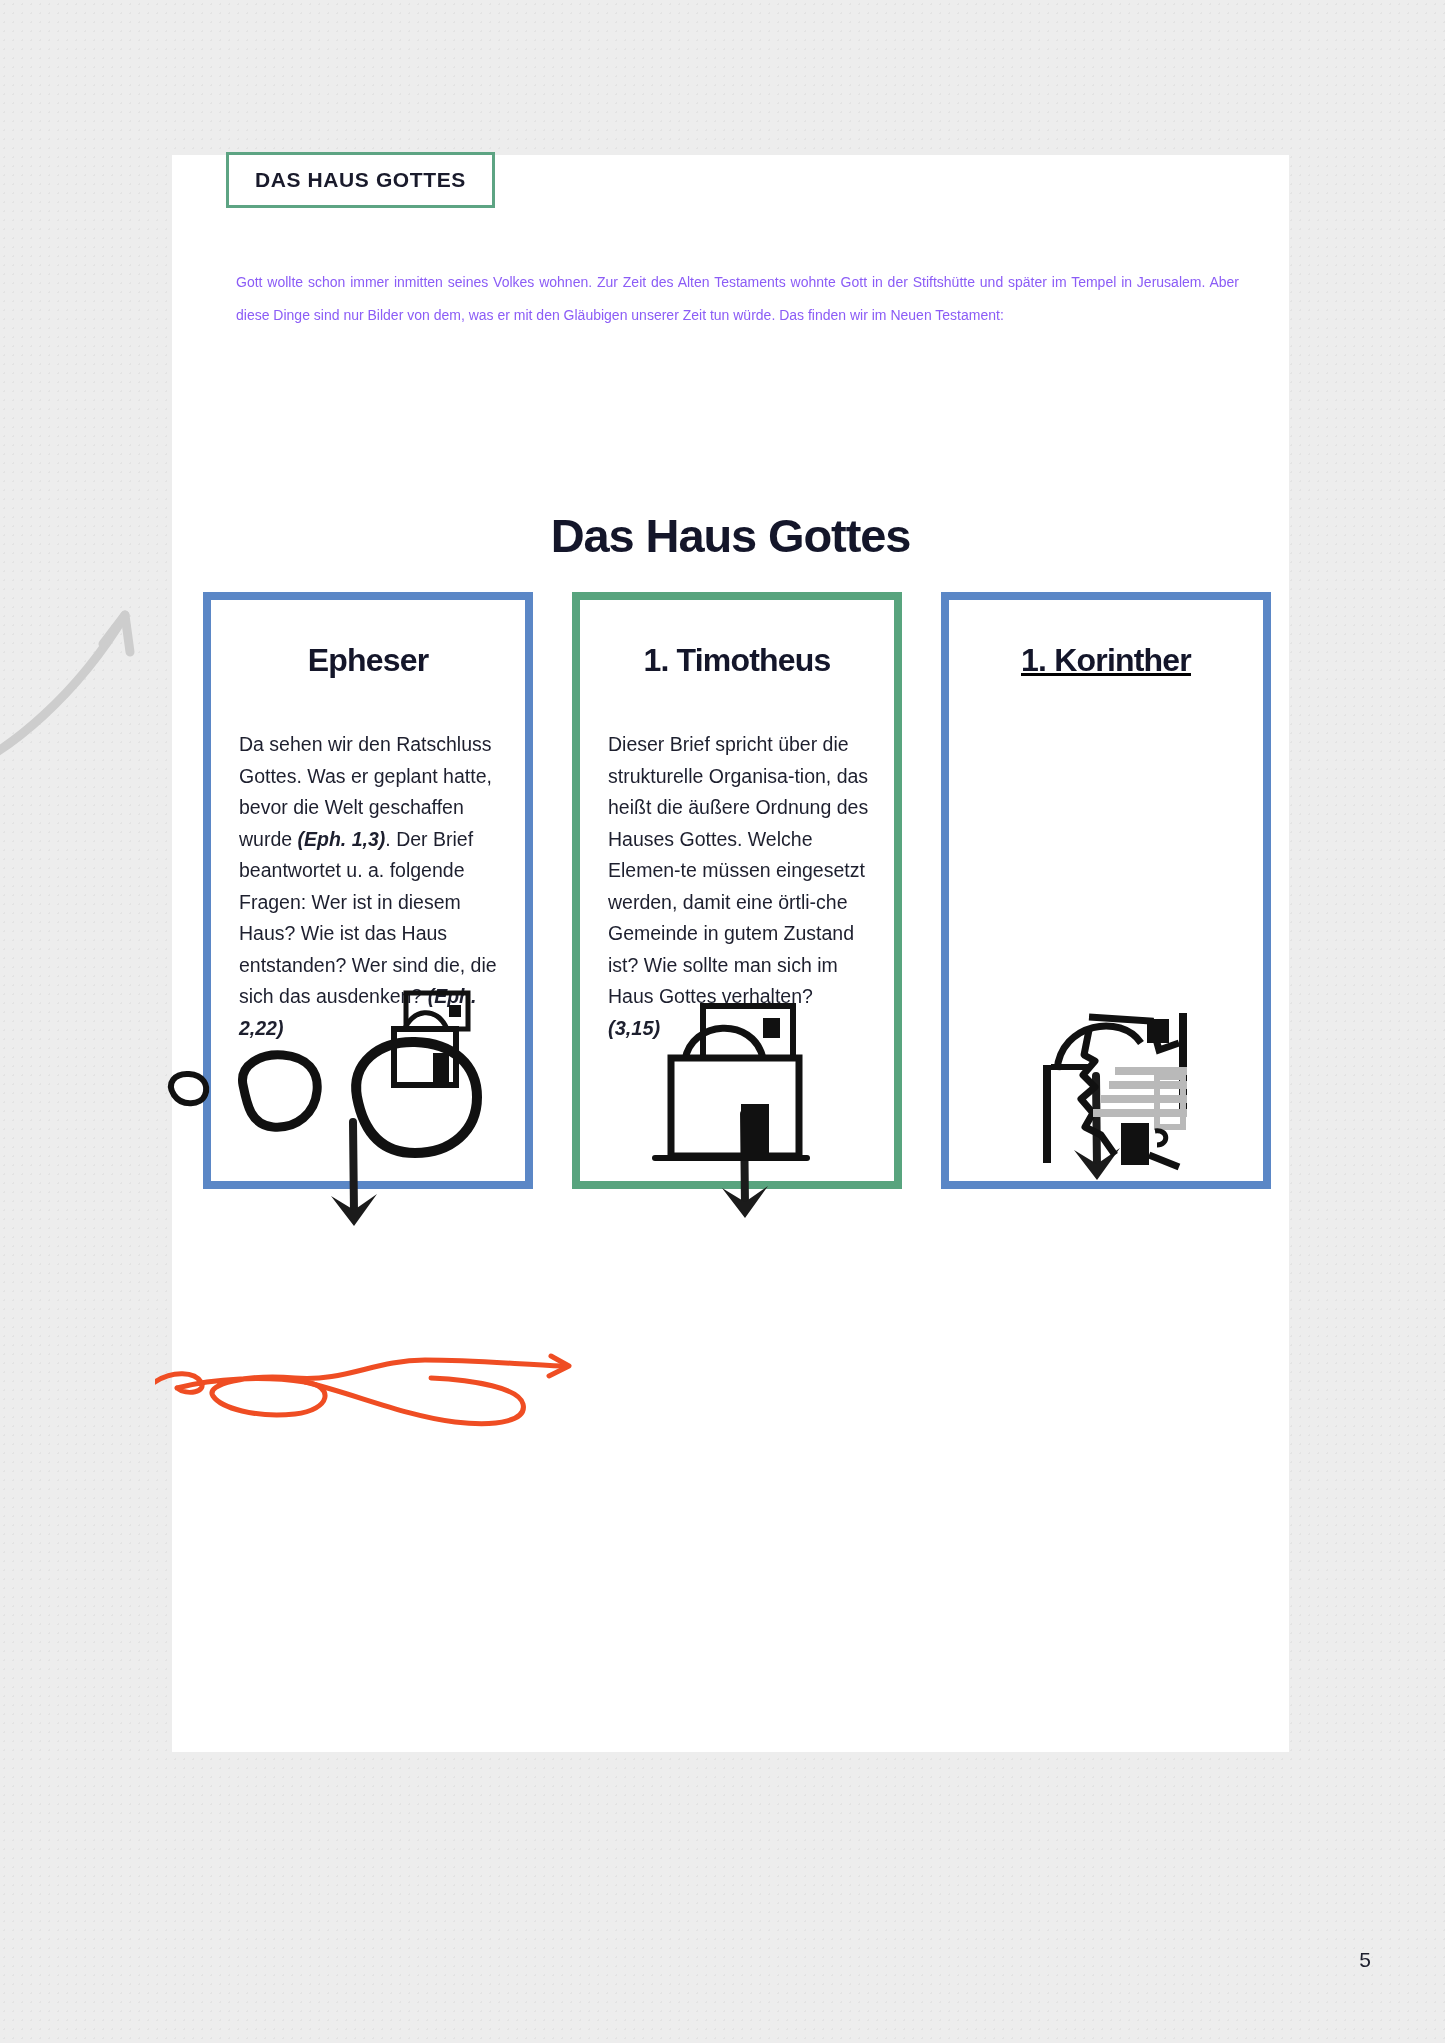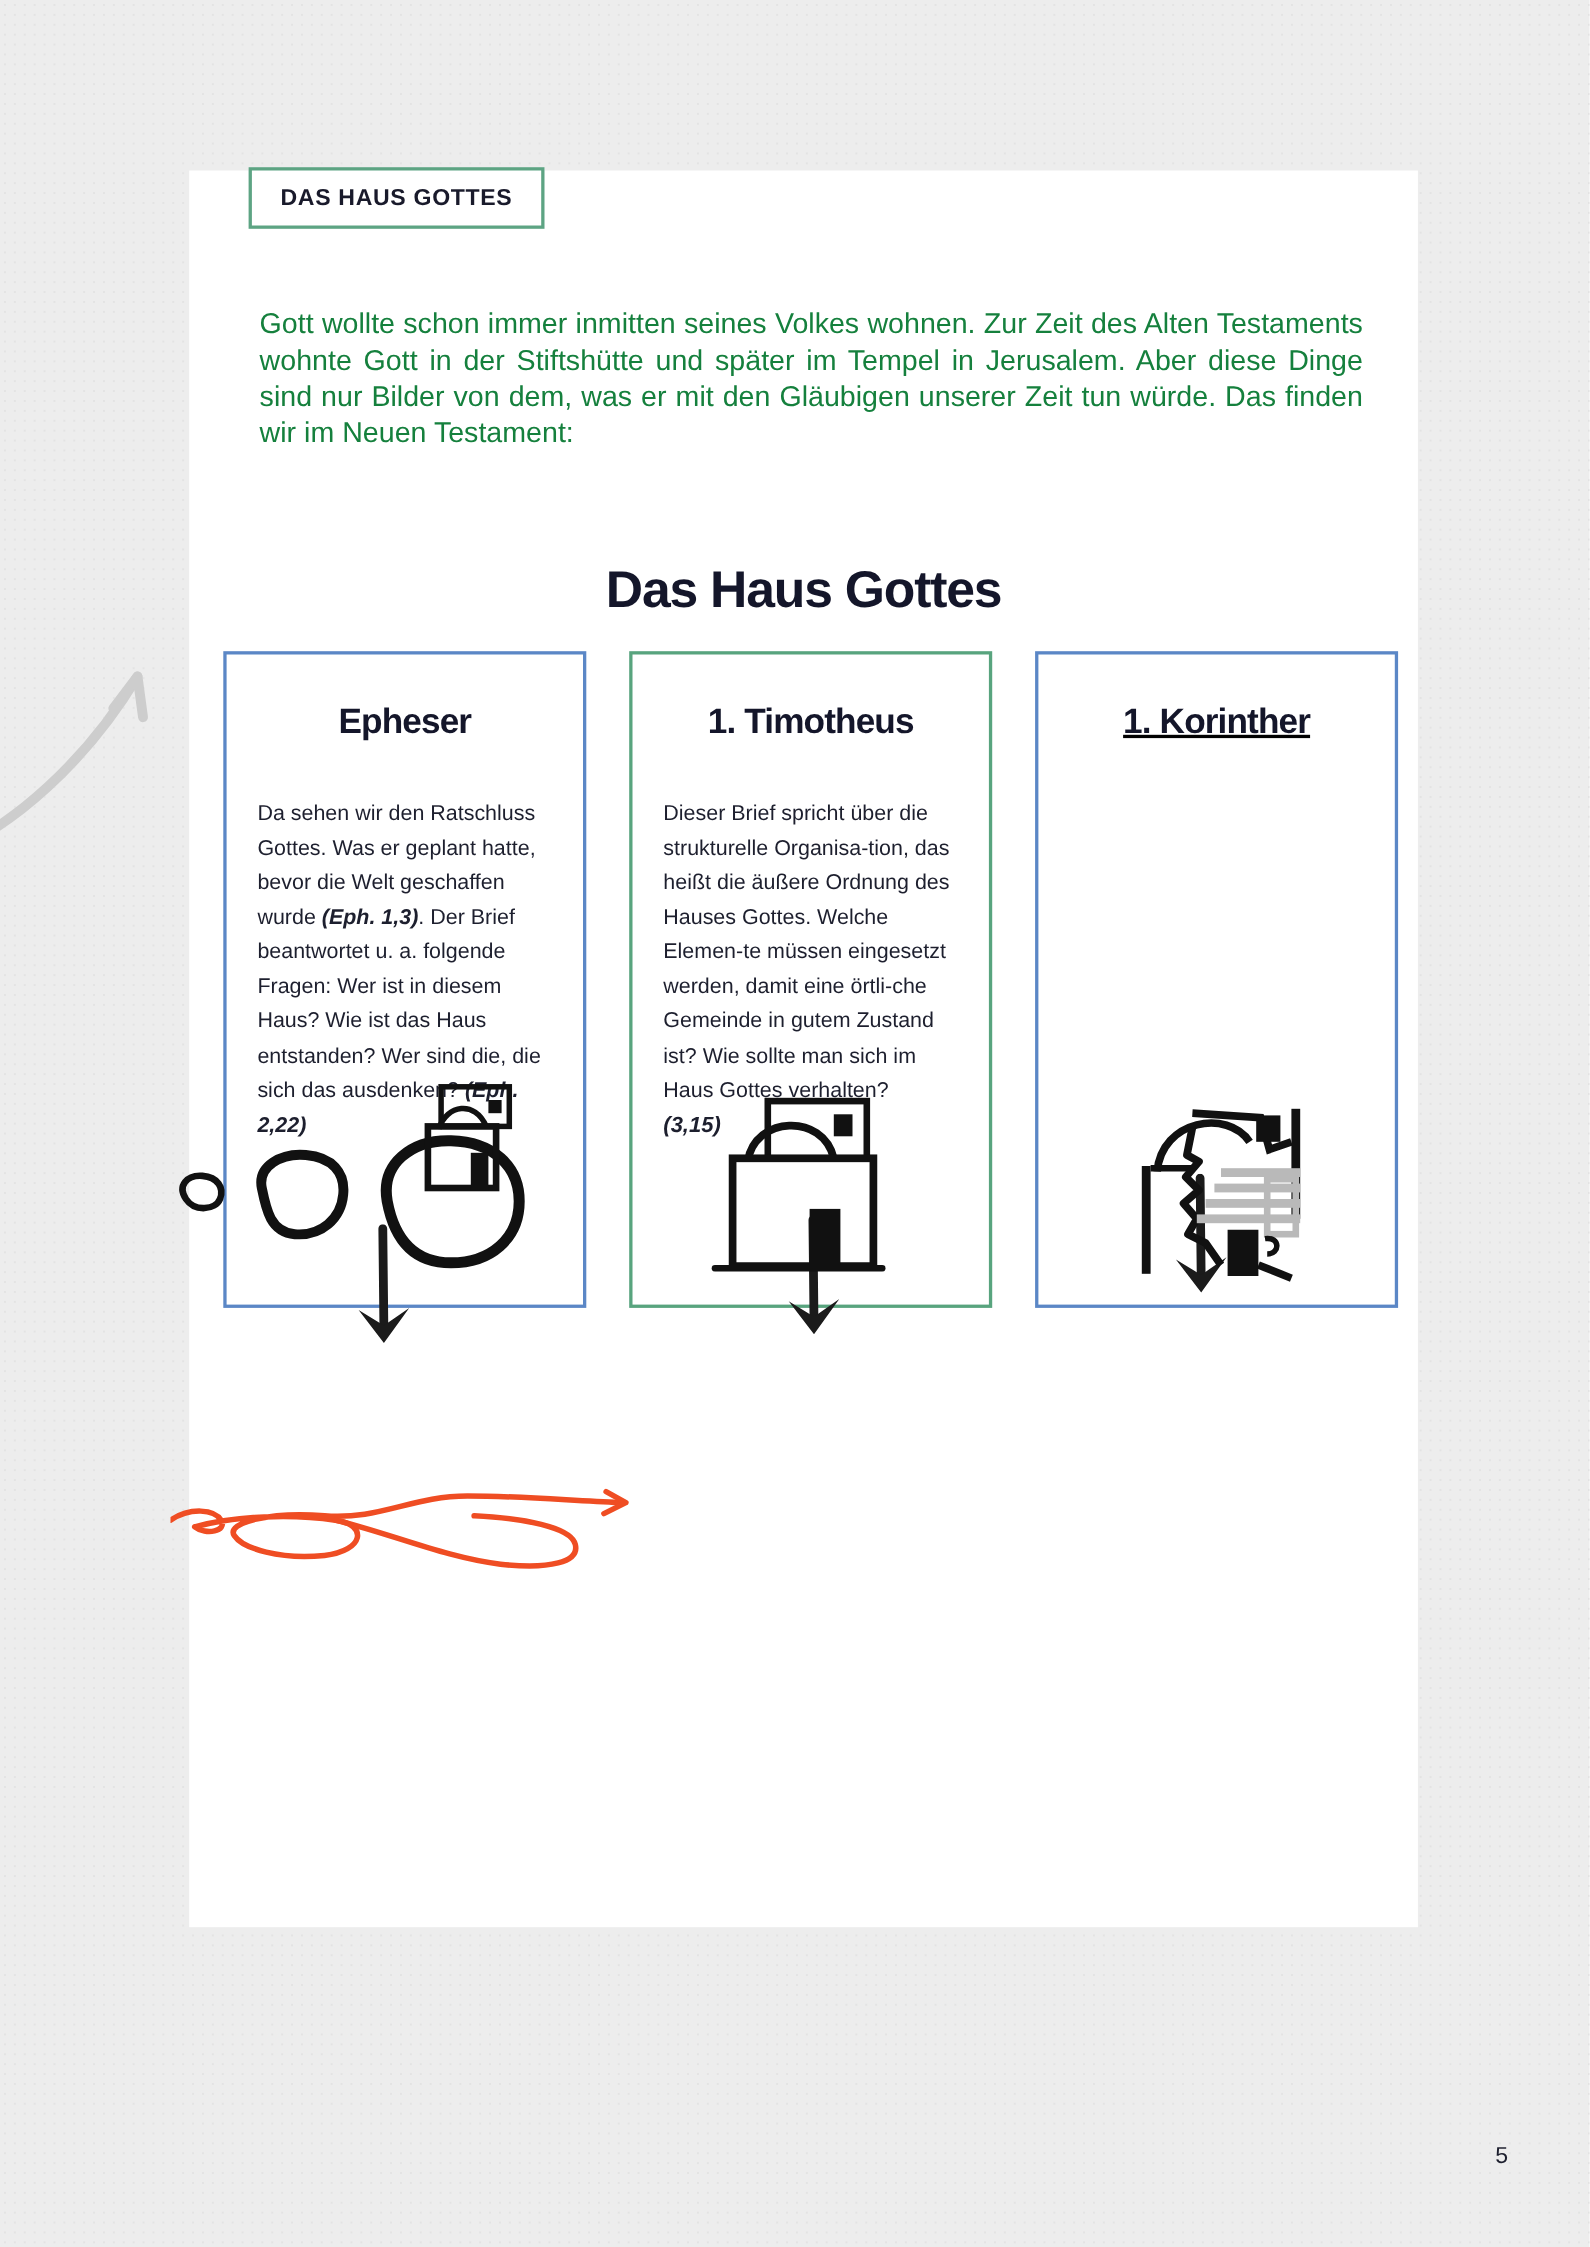--- a/index.html
+++ b/index.html
@@ -61,23 +61,23 @@
     line-height: 1;
     white-space: nowrap;
   }
 
   
   .intro {
     position: absolute;
     left: 236px;
     top: 252px;
     width: 1003px;
-    font-size: 26px;
+    font-size: 14px;
     line-height: 33px;
-    color: #15803d;
+    color: #8b5cf6;
     text-align: justify;
   }
 
   
   .main-title {
     position: absolute;
     left: 172px;
     top: 477px;
     width: 1117px;
     text-align: center;
@@ -94,21 +94,21 @@
     top: 592px;
     width: 1068px;
     height: 597px;
     display: flex;
     justify-content: space-between;
   }
   .col {
     width: 330px;
     height: 597px;
     box-sizing: border-box;
-    border: 3px solid #0c4a6e;
+    border: 8px solid #0c4a6e;
     background: #ffffff;
     position: relative;
   }
   .col.green { border-color: #58a47e; }
 
   .col-title {
     margin-top: 42px;
     text-align: center;
     font-size: 32px;
     font-weight: bold;

